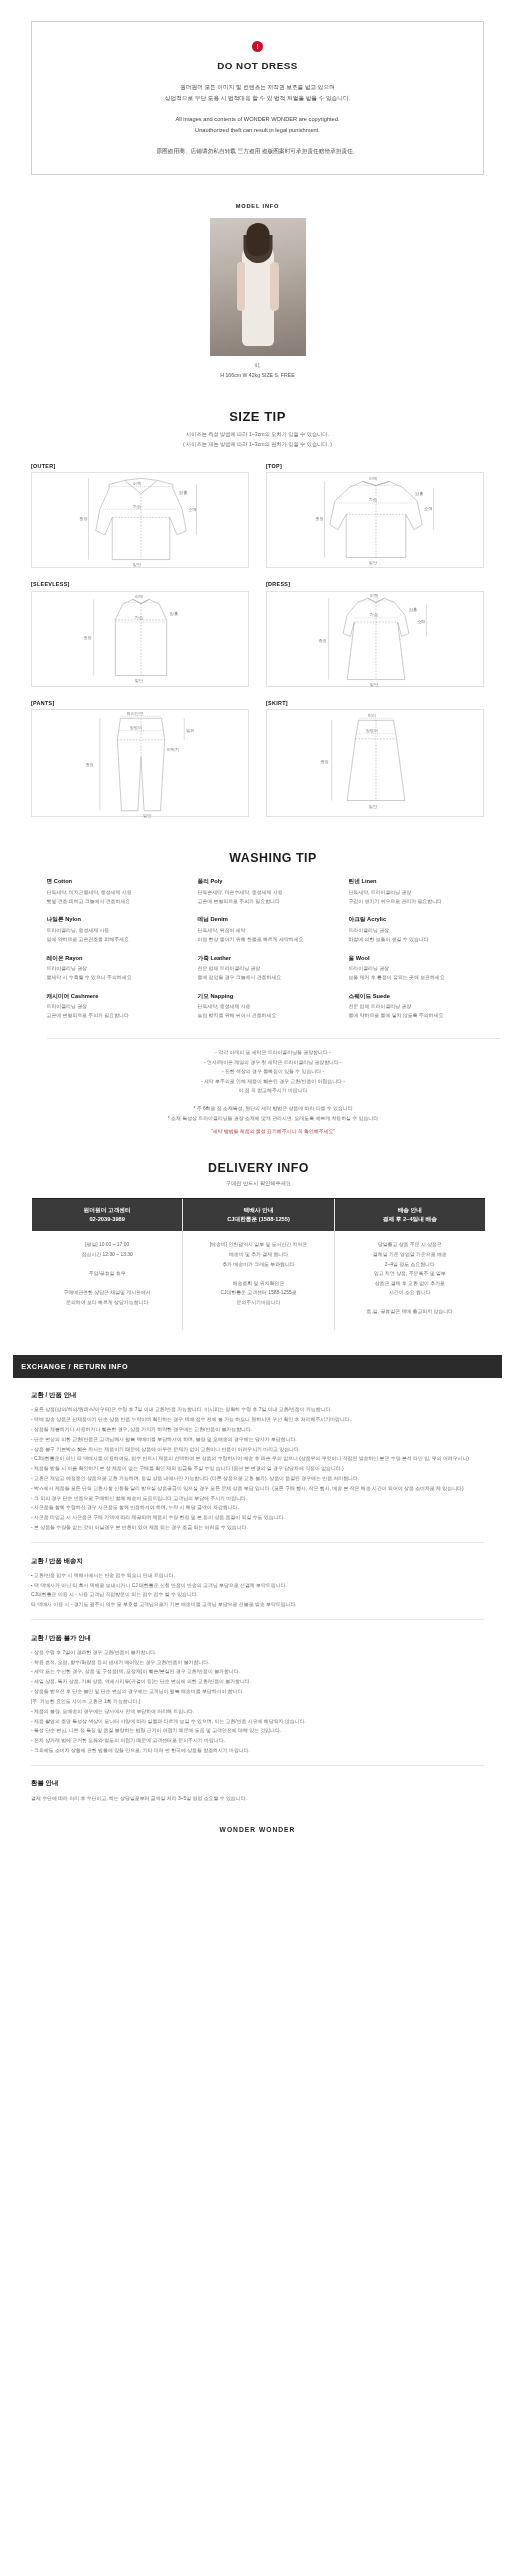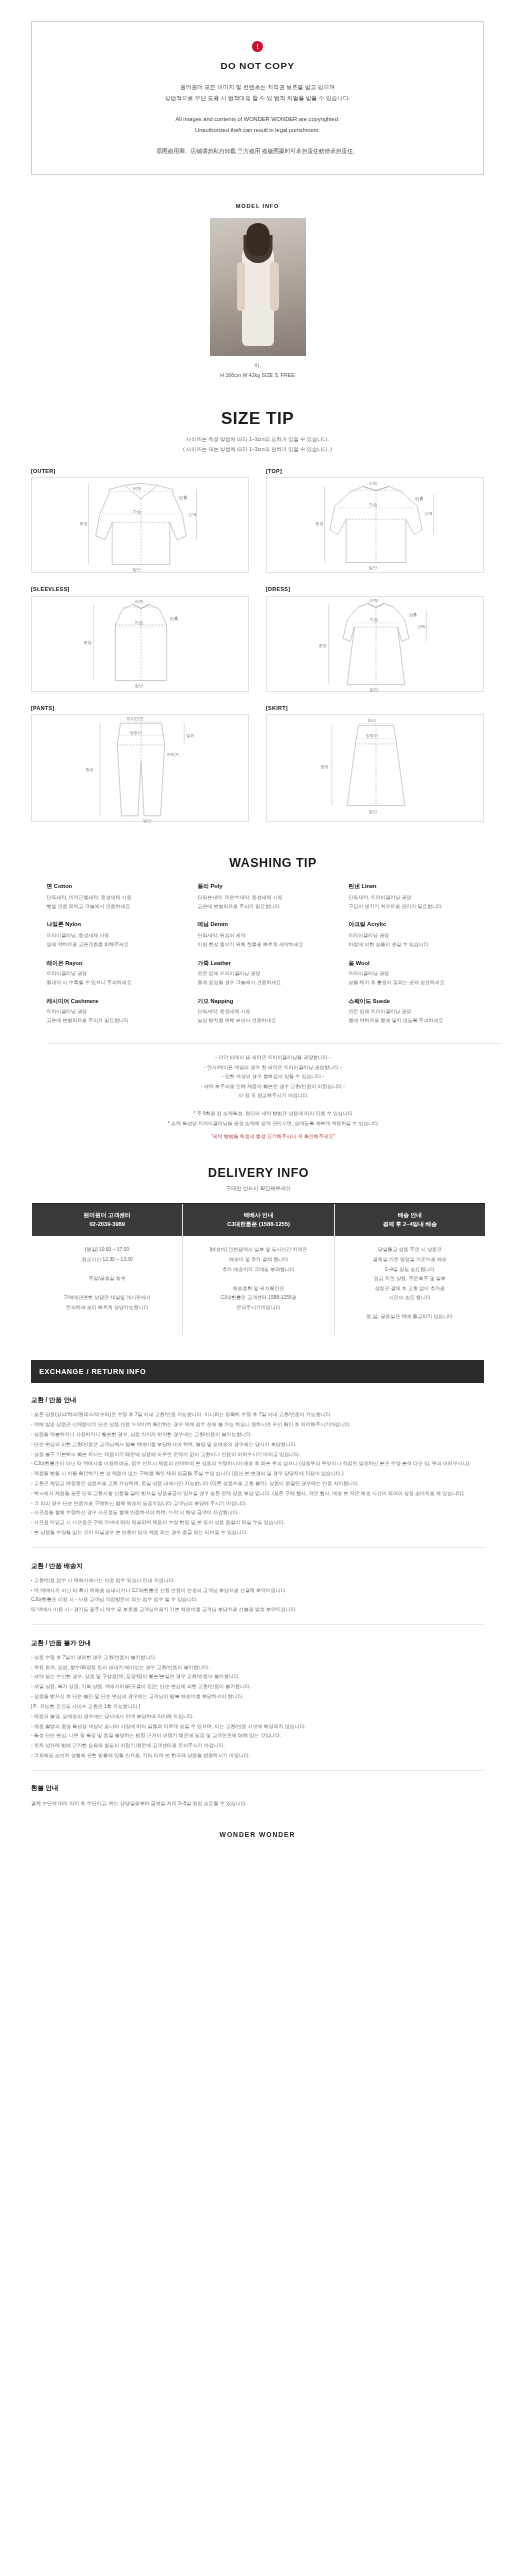--- a/index.html
+++ b/index.html
@@ -57,21 +57,21 @@
   }
   .model-photo .arm-l, .model-photo .arm-r {
     position:absolute; top: 44px; width: 8.2px; height: 49px; background:#e0cfc2; border-radius:5.2px;
   }
   .model-photo .arm-l { left: 27px; }
   .model-photo .arm-r { right: 27px; }
   .model-meta { font-size: 5.2px; color:#555; margin-top: 5.2px; line-height:1.8; }
 
   
   .size-wrap { padding: 23px 0 0 0; text-align:center; }
-  .size-title { font-size: 17px; font-weight: bold; letter-spacing: 0.5px; color:#1b1b1b; }
+  .size-title { font-size: 13px; font-weight: bold; letter-spacing: 0.5px; color:#1b1b1b; }
   .size-sub { font-size: 5.2px; color:#666; line-height:1.9; margin-top: 6.2px; }
 
   .sizegrid { width: 453px; margin: 13.4px auto 0 auto; }
   .srow { display:flex; justify-content:space-between; margin-bottom: 13.4px; }
   .scell { width: 218px; }
   .slabel { font-size: 5.4px; color:#111; font-weight:bold; letter-spacing:0.3px; margin-bottom: 3.1px; text-align:left; }
   .sbox { border: 0.5px solid #e2e2e2; height: 96px; position:relative; background:#fff; }
   .sbox.tall { height: 108px; }
   .sbox svg { position:absolute; left:0; top:0; }
 
@@ -92,41 +92,41 @@
   .del-title { font-size: 12.4px; font-weight:bold; letter-spacing:0.5px; color:#1b1b1b; }
   .del-sub { font-size: 5.2px; color:#666; margin-top: 5.2px; }
   .del-table { width: 453px; margin: 11.3px auto 0 auto; display:flex; border-top:1px solid #222; }
   .del-col { flex:1; border-right:0.5px solid #e3e3e3; }
   .del-col:last-child { border-right:none; }
   .del-head { background:#3a3a3a; color:#fff; font-size: 5.7px; font-weight:bold; padding: 6.2px 3.1px; line-height:1.7; }
   .del-body { font-size: 4.9px; color:#666; line-height:1.95; padding: 9.3px 7.2px 13.4px 7.2px; min-height: 88px; }
 
   
   .ex-bar {
-    width: 453px; margin: 25px auto 0 auto; background:#2b2b2b; color:#fff;
+    width: 489px; margin: 25px auto 0 auto; background:#2b2b2b; color:#fff;
     font-size: 7.2px; font-weight:bold; letter-spacing:0.5px; padding: 6.7px 8.2px;
   }
   .ex-sec { width: 453px; margin: 0 auto; text-align:left; }
   .ex-h { font-size: 6.4px; font-weight:bold; color:#111; margin: 13.4px 0 5.2px 0; }
   .ex-p { font-size: 4.9px; color:#666; line-height: 2.0; }
   .ex-hr { border-top:0.5px solid #e8e8e8; margin: 9.3px 0; }
 
   
   .footer { text-align:center; padding: 23px 0 20.6px 0; }
   .footer .logo { font-size: 6.7px; letter-spacing: 1px; color:#222; font-weight:bold; }
 </style>
 </head>
 <body>
 
 <div class="page">
 
   <div class="dnc-wrap">
     <div class="dnc-box">
       <div class="dnc-badge">!</div>
-      <div class="dnc-title">DO NOT COPY</div>
+      <div class="dnc-title">DO NOT DRESS</div>
       <div class="dnc-kr" style="white-space:pre-line">원더원더 모든 이미지 및 컨텐츠는 저작권 보호를 받고 있으며
 상업적으로 무단 도용 시 법적대응 할 수 있 법적 처벌을 받을 수 있습니다.</div>
       <div class="dnc-en" style="white-space:pre-line">All images and contents of WONDER WONDER are copyrighted.
 Unauthorized theft can result in legal punishment.</div>
       <div class="dnc-cn" style="white-space:pre-line">原图盗用商、店铺请勿私自转载 三方盗用 盗版图案时可承担责任赔偿承担责任。</div>
     </div>
   </div>
 
   <div class="model-wrap">
     <div class="model-title">MODEL INFO</div>

